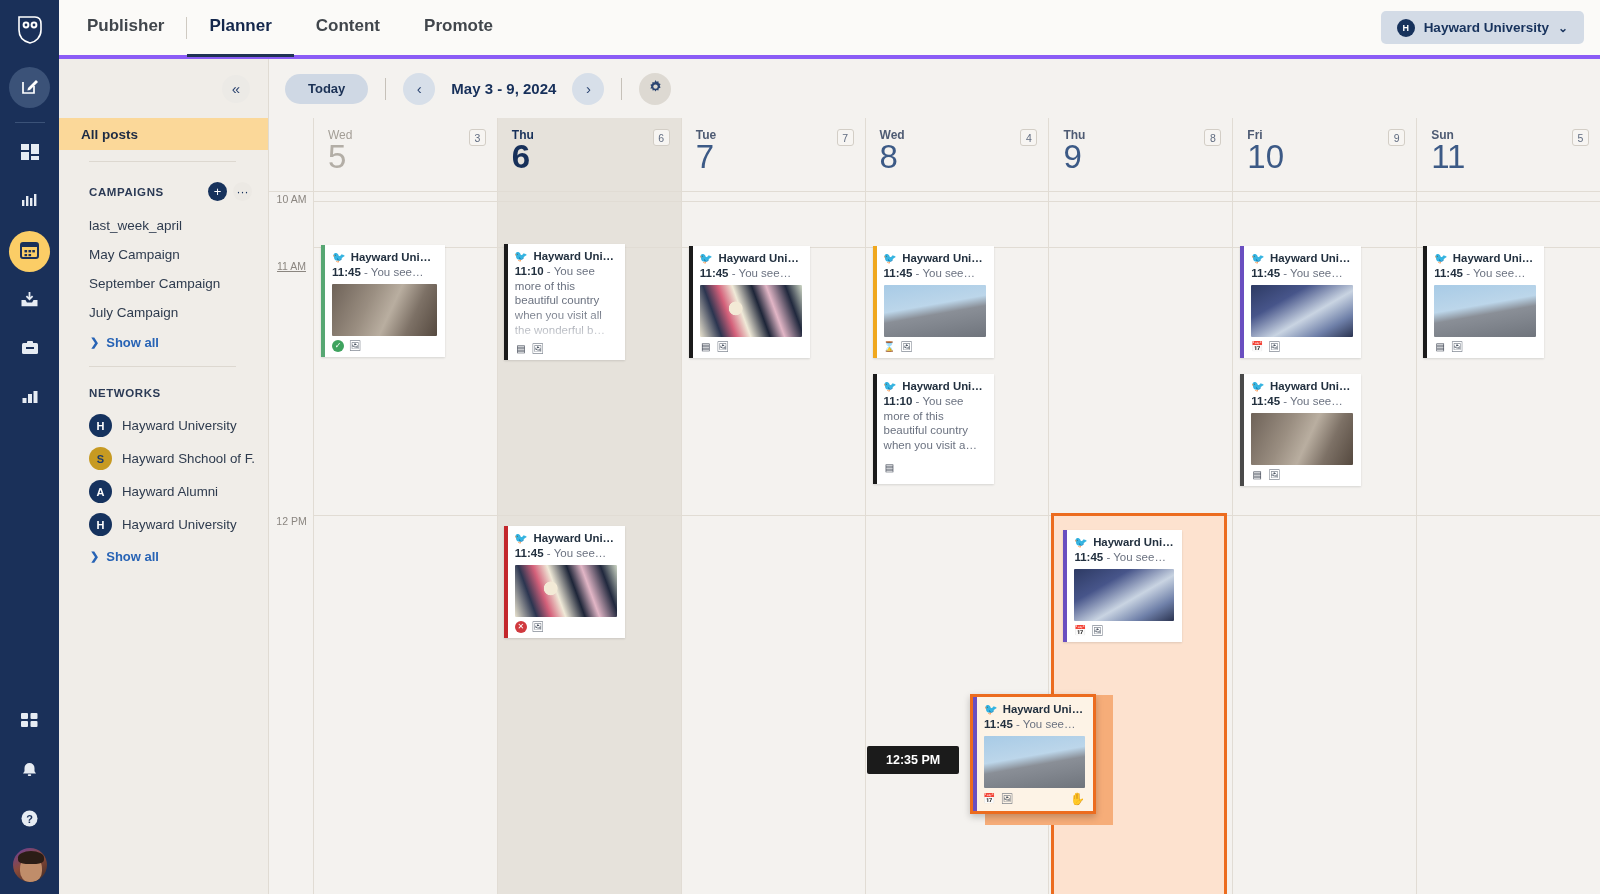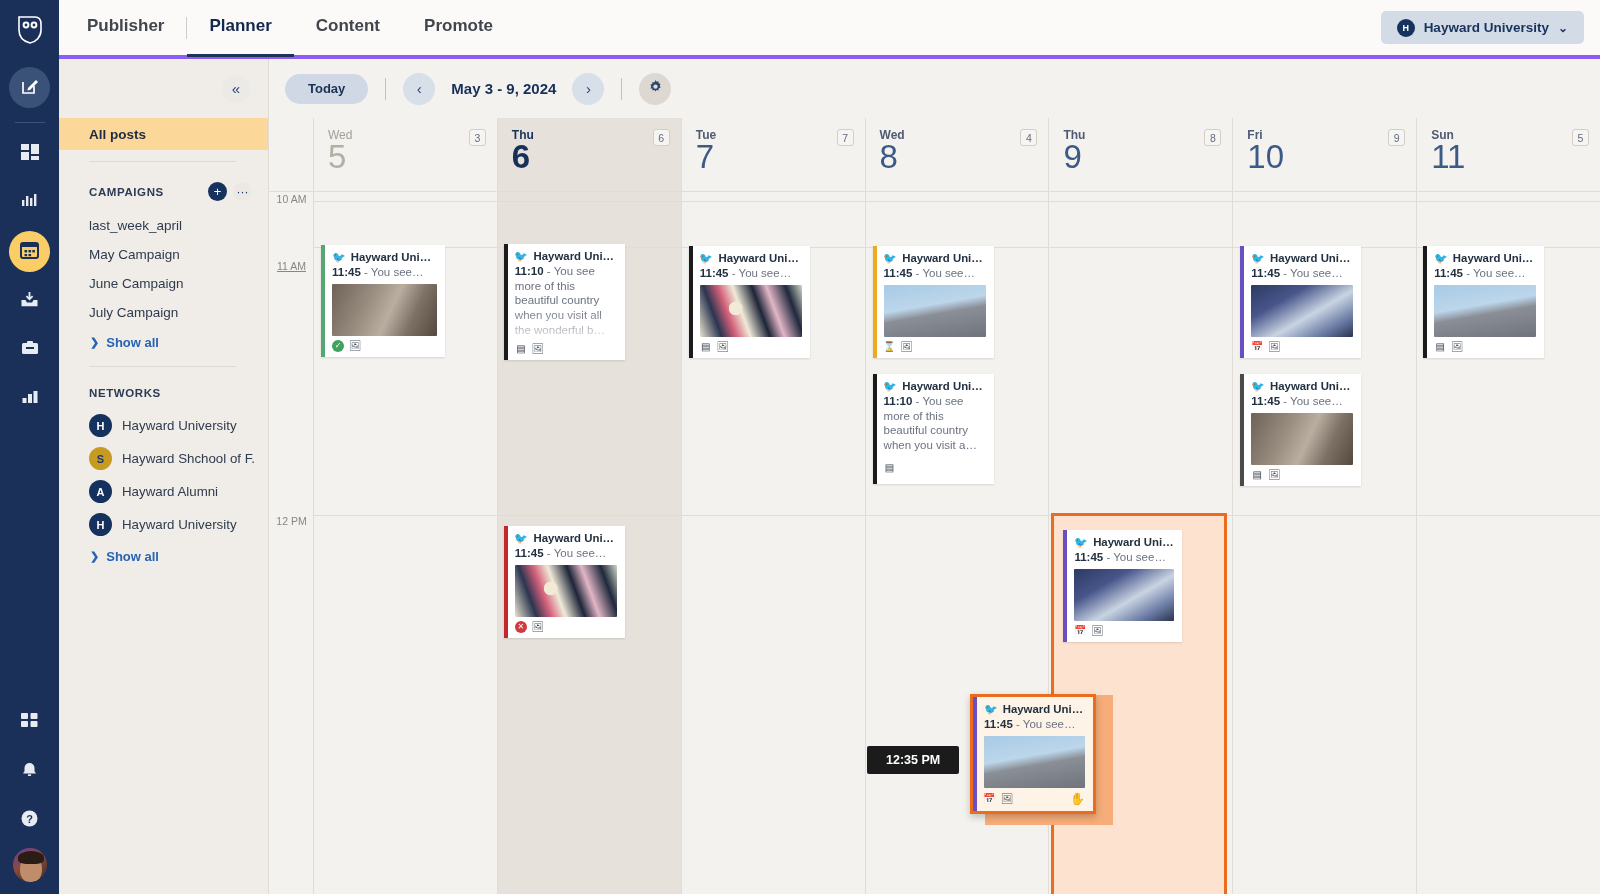--- a/index.html
+++ b/index.html
@@ -83,21 +83,21 @@
     height:59px; display:flex; align-items:center; justify-content:flex-end;
     padding-right:18px;
   }
   .collapse-btn{
     width:28px;height:28px;border-radius:50%;background:#eceae6;
     display:flex;align-items:center;justify-content:center;
     color:#2d4karr; color:#2c4470; font-size:15px; cursor:pointer;
   }
   .allposts {
     background:#fbd899; height:32px; display:flex; align-items:center;
-    padding-left:30px; font-weight:700; font-size:13.5px; color:#1d2b44; cursor:pointer;
+    padding-left:22px; font-weight:700; font-size:13.5px; color:#1d2b44; cursor:pointer;
   }
   .lp-hr { height:1px; background:#ddd8d0; margin:11px 32px 0 30px; }
   .sect-head {
     display:flex; align-items:center; padding:20px 16px 10px 30px;
   }
   .sect-title { font-size:11.5px; font-weight:700; letter-spacing:.6px; color:#2b3a55; }
   .sect-actions { margin-left:auto; display:flex; gap:6px; }
   .circ-btn {
     width:19px;height:19px;border-radius:50%;background:#17325c;color:#fff;
     display:flex;align-items:center;justify-content:center;font-size:13px;
@@ -391,21 +391,21 @@
             <span class="circ-btn">
                 <span>+</span>
               </span>
             <span class="circ-btn ghost">
                 <span>···</span>
               </span>
           </span>
         </div>
         <div class="lp-item">last_week_april</div>
         <div class="lp-item">May Campaign</div>
-        <div class="lp-item">June Campaign</div>
+        <div class="lp-item">September Campaign</div>
         <div class="lp-item">July Campaign</div>
         <div class="showall">
           <span class="chev">❯</span>
           <span>Show all</span>
         </div>
         <div class="lp-hr" style="margin-top:8px;"></div>
 
         <div class="sect-head">
           <span class="sect-title">NETWORKS</span>
         </div>

